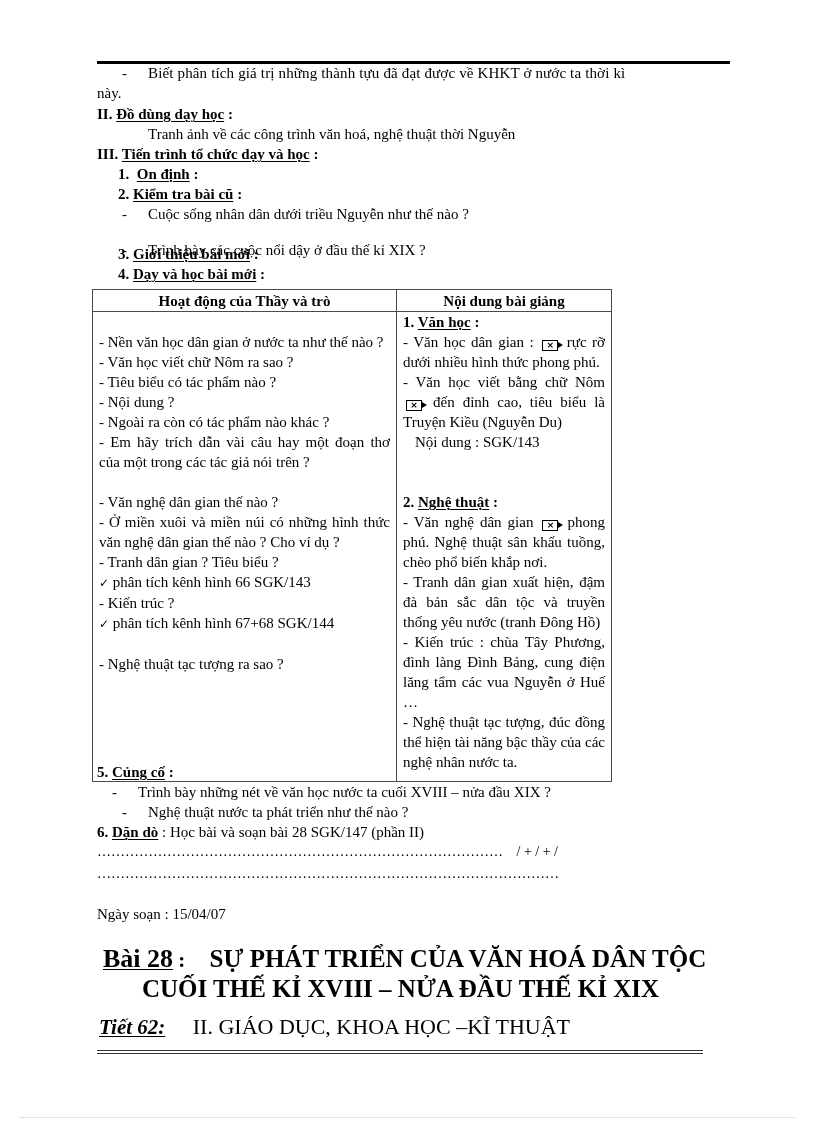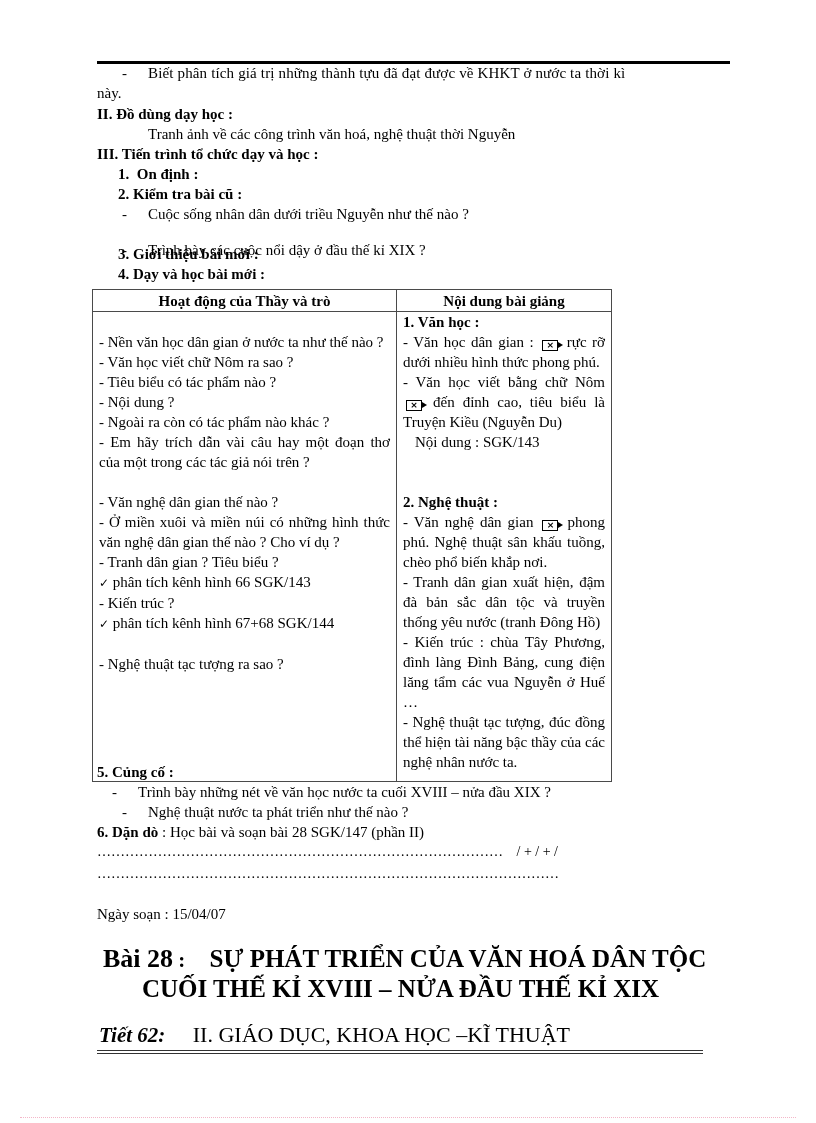--- a/index.html
+++ b/index.html
@@ -4,21 +4,21 @@
   <style>
     html, body { margin: 0; padding: 0; background: #ffffff; }
     body {
       width: 816px; height: 1123px; position: relative; overflow: hidden;
       font-family: "Liberation Serif", "DejaVu Serif", serif;
       color: #000; font-size: 15px;
     }
     .abs { position: absolute; }
     .top-rule { left: 97px; top: 61px; width: 633px; height: 3px; background: #000; }
     .line { position: absolute; white-space: nowrap; line-height: 20px; }
-    .u { text-decoration-thickness: 1px; text-underline-offset: 2px; margin-top: 44px; }
+    .u { text-decoration: underline; text-decoration-thickness: 1px; text-underline-offset: 2px; margin-top: 44px; }
     .b { font-weight: bold; }
     .dash { display: inline-block; width: 26px; }
 
     table.lesson {
       position: absolute; left: 92px; top: 289px; width: 520px;
       border-collapse: collapse; table-layout: fixed;
     }
     table.lesson th, table.lesson td {
       border: 1.5px solid #4a4a4a; vertical-align: top; padding: 0 6px 0 6px;
       font-size: 15px; line-height: 20px;
@@ -34,21 +34,21 @@
       font-family: "DejaVu Sans", sans-serif;
     }
     .arrow-box::after {
       content: ""; position: absolute; right: -6px; top: 1px;
       border-left: 5px solid #000; border-top: 3px solid transparent; border-bottom: 3px solid transparent;
     }
     .check { font-family: "DejaVu Sans", sans-serif; font-size: 12px; font-weight: bold; }
 
     .dots { letter-spacing: 0px; font-size: 14px; }
     .title1 { font-size: 25px; font-weight: bold; line-height: 30px; }
-    .title2 { font-size: 22px; line-height: 40px; }
+    .title2 { font-size: 22px; line-height: 24px; }
     .double-rule { left: 97px; width: 606px; height: 4px; border-top: 1.5px solid #333; border-bottom: 1.5px solid #333; box-sizing: border-box; }
     .page-edge { left: 20px; top: 1117px; width: 776px; height: 0; border-top: 1px dotted #f4b6c8; }
   </style>
 </head>
 <body>
 
 <div class="abs top-rule"></div>
 
 <div class="line" style="left:122px; top:63px;">
   <span class="dash">-</span><span style="letter-spacing:0.15px;">Biết phân tích giá trị những thành tựu đã đạt được về KHKT ở nước ta thời kì</span>

